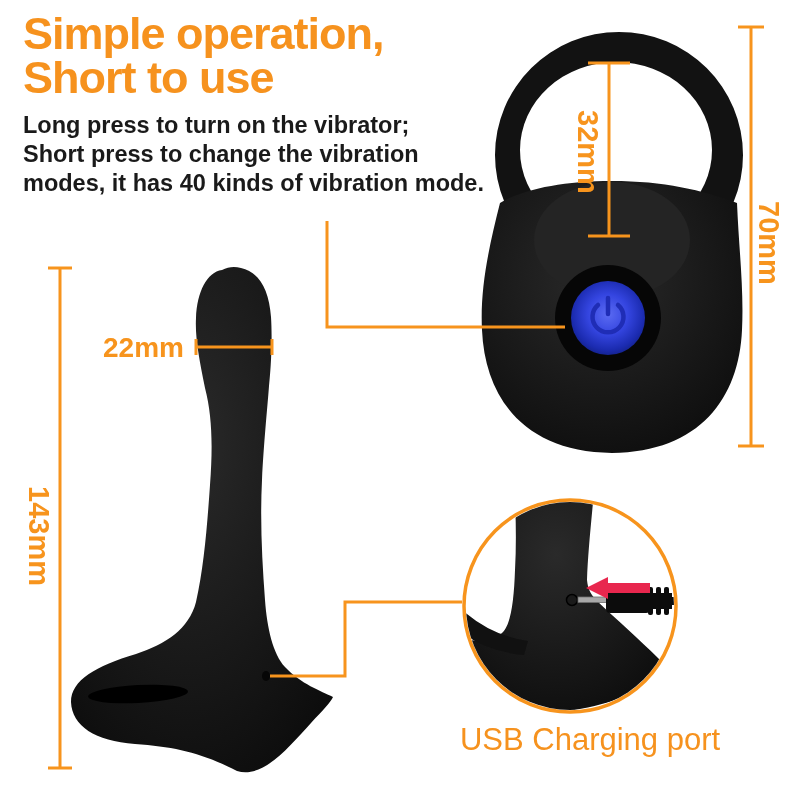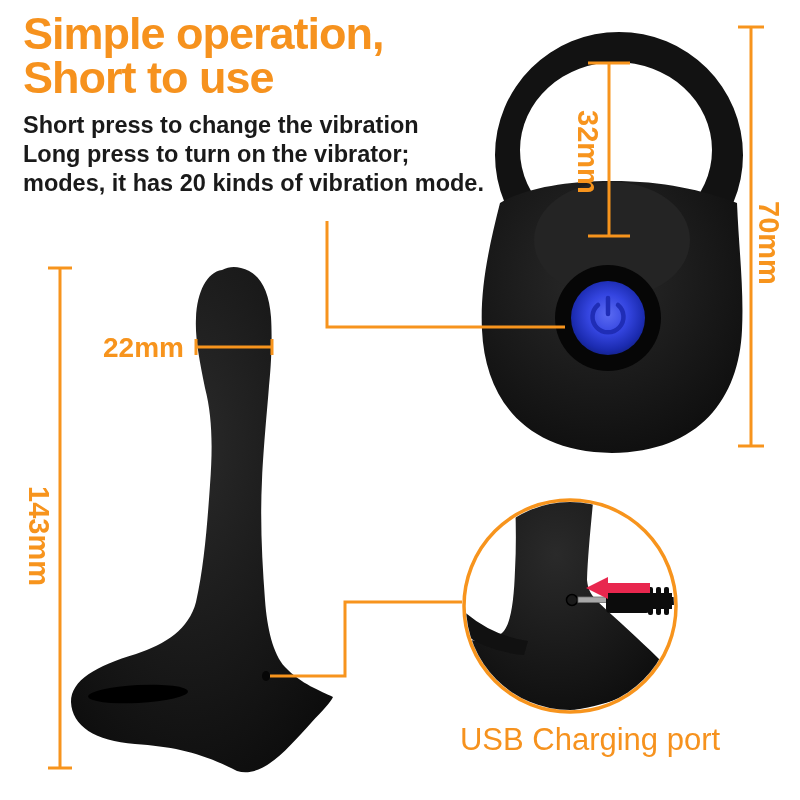--- a/index.html
+++ b/index.html
@@ -144,23 +144,23 @@
       </g>
     </g>
   </svg>
 
   <div class="title">
     <div>Simple operation,</div>
     <div>Short to use</div>
   </div>
 
   <div class="desc">
+    <div>Long press to turn on the vibrator;</div>
     <div>Short press to change the vibration</div>
-    <div>Long press to turn on the vibrator;</div>
-    <div>modes, it has 20 kinds of vibration mode.</div>
+    <div>modes, it has 40 kinds of vibration mode.</div>
   </div>
 
   <div class="dim-label rot90 lbl-32">32mm</div>
   <div class="dim-label rot90 lbl-70">70mm</div>
   <div class="dim-label rot90 lbl-143">143mm</div>
   <div class="dim-label lbl-22">22mm</div>
 
   <div class="usb-caption">USB Charging port</div>
 </div>
 

